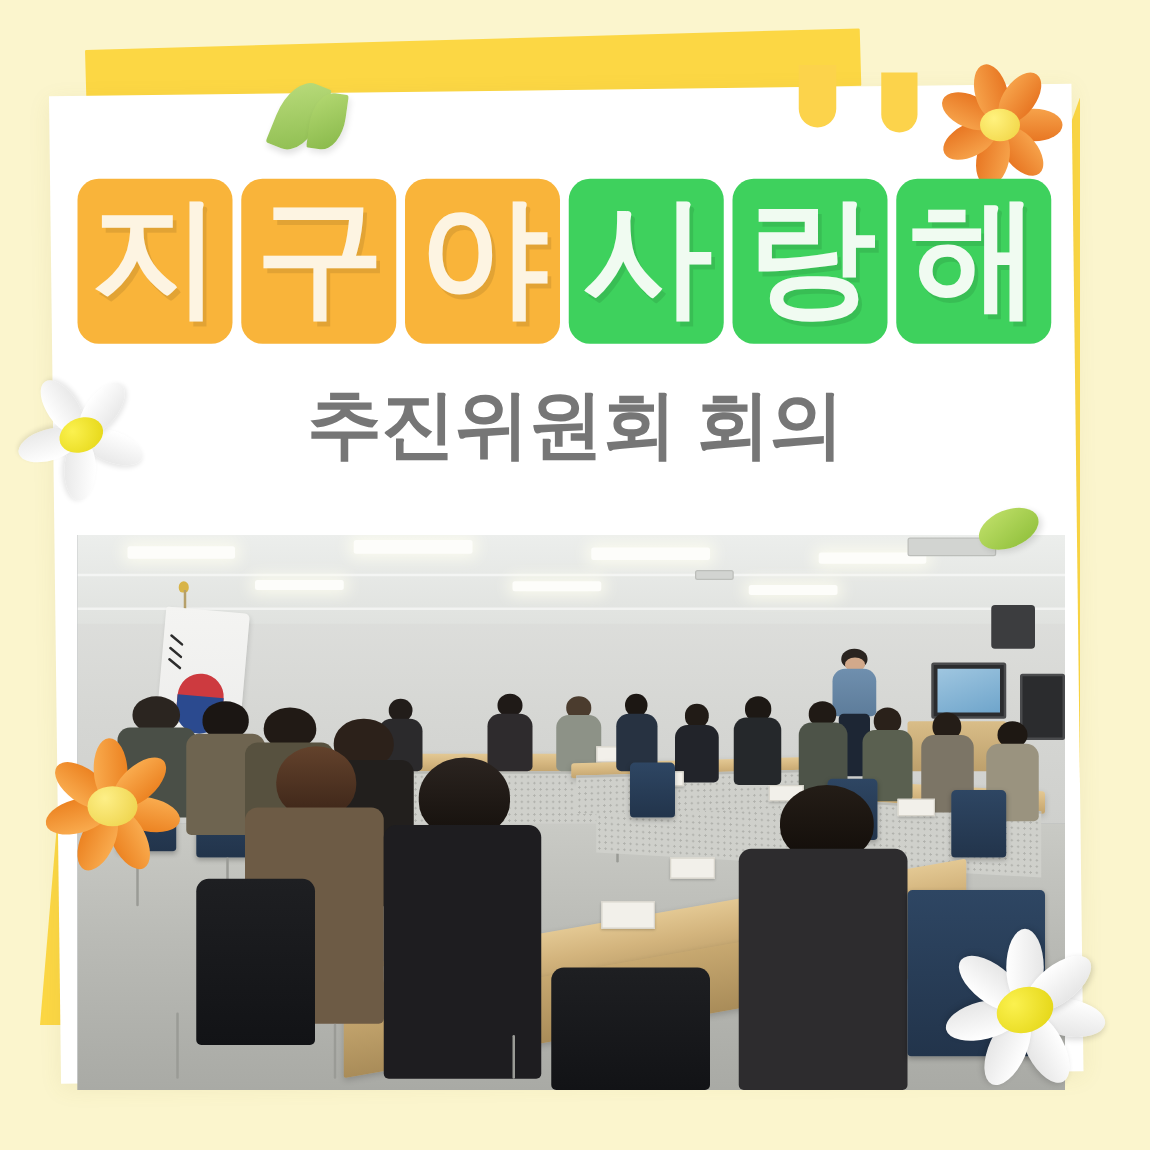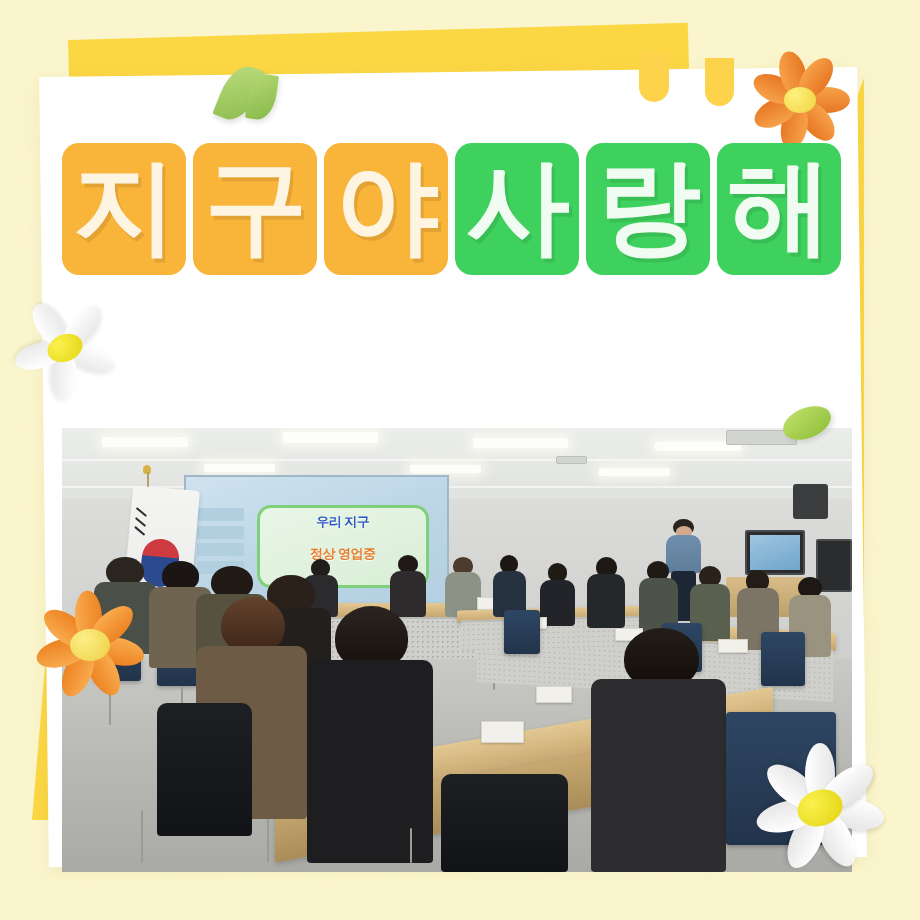--- a/index.html
+++ b/index.html
@@ -195,51 +195,40 @@
 
   <div class="flower" style="left:10px; top:298px; width:110px; height:100px;">
     <div class="petal" style="width:50px; height:25px; margin-left:-25px; margin-top:-12px; transform:rotate(20deg) translateX(27px); background:linear-gradient(180deg,#ffffff,#e9e9e9); box-shadow:0 2px 4px rgba(0,0,0,.10);"></div>
     <div class="petal" style="width:50px; height:25px; margin-left:-25px; margin-top:-12px; transform:rotate(92deg) translateX(27px); background:linear-gradient(180deg,#ffffff,#e9e9e9); box-shadow:0 2px 4px rgba(0,0,0,.10);"></div>
     <div class="petal" style="width:50px; height:25px; margin-left:-25px; margin-top:-12px; transform:rotate(164deg) translateX(27px); background:linear-gradient(180deg,#ffffff,#e9e9e9); box-shadow:0 2px 4px rgba(0,0,0,.10);"></div>
     <div class="petal" style="width:50px; height:25px; margin-left:-25px; margin-top:-12px; transform:rotate(236deg) translateX(27px); background:linear-gradient(180deg,#ffffff,#e9e9e9); box-shadow:0 2px 4px rgba(0,0,0,.10);"></div>
     <div class="petal" style="width:50px; height:25px; margin-left:-25px; margin-top:-12px; transform:rotate(308deg) translateX(27px); background:linear-gradient(180deg,#ffffff,#e9e9e9); box-shadow:0 2px 4px rgba(0,0,0,.10);"></div>
     <div class="flower-center" style="width:36px; height:27px; background:radial-gradient(circle at 35% 30%, #fbf14f, #e3d410); transform:translate(-50%,-50%) rotate(-22deg);"></div>
   </div>
 
+  <div class="subtitle">추진위원회 회의</div>
 
   <div class="photo-wrap">
     <div class="photo">
       <div class="ph-wall"></div>
       <div class="ph-ceiling"></div>
       <div class="ph-floor"></div>
 
       <div class="ph-ceil-line" style="left:0; top:7%; width:100%;"></div>
       <div class="ph-ceil-line" style="left:0; top:13%; width:100%;"></div>
       <div class="ph-light" style="left:5%;  top:2.0%; width:11%; height:2.2%;"></div>
       <div class="ph-light" style="left:28%; top:1.0%; width:12%; height:2.4%;"></div>
       <div class="ph-light" style="left:52%; top:2.2%; width:12%; height:2.2%;"></div>
       <div class="ph-light" style="left:75%; top:3.2%; width:11%; height:2.0%;"></div>
       <div class="ph-light" style="left:18%; top:8.0%; width:9%;  height:1.8%;"></div>
       <div class="ph-light" style="left:44%; top:8.4%; width:9%;  height:1.8%;"></div>
       <div class="ph-light" style="left:68%; top:9.0%; width:9%;  height:1.8%;"></div>
       <div class="ph-vent" style="left:84%;  top:0.4%; width:9%; height:3.4%;"></div>
       <div class="ph-vent" style="left:62.5%; top:6.2%; width:4%; height:2.0%;"></div>
 
-      <div class="ph-screen">
-        <div class="ph-screen-bars">
-          <i></i>
-            <i></i>
-            <i></i>
-            <i></i>
-        </div>
-        <div class="ph-screen-inner">
-          <div class="ph-screen-t1">우리 지구</div>
-          <div class="ph-screen-t2">정상 영업중</div>
-        </div>
-      </div>
 
       <div>
         <div class="ph-flagtop"></div>
         <div class="ph-flagpole"></div>
         <div class="ph-flag">
           <div class="ph-flag-circ-r"></div>
           <div class="ph-flag-circ-b"></div>
           <div class="ph-flag-bar" style="left:6%;  top:22%; width:20%; transform:rotate(35deg);"></div>
           <div class="ph-flag-bar" style="left:6%;  top:30%; width:20%; transform:rotate(35deg);"></div>
           <div class="ph-flag-bar" style="left:6%;  top:38%; width:20%; transform:rotate(35deg);"></div>

